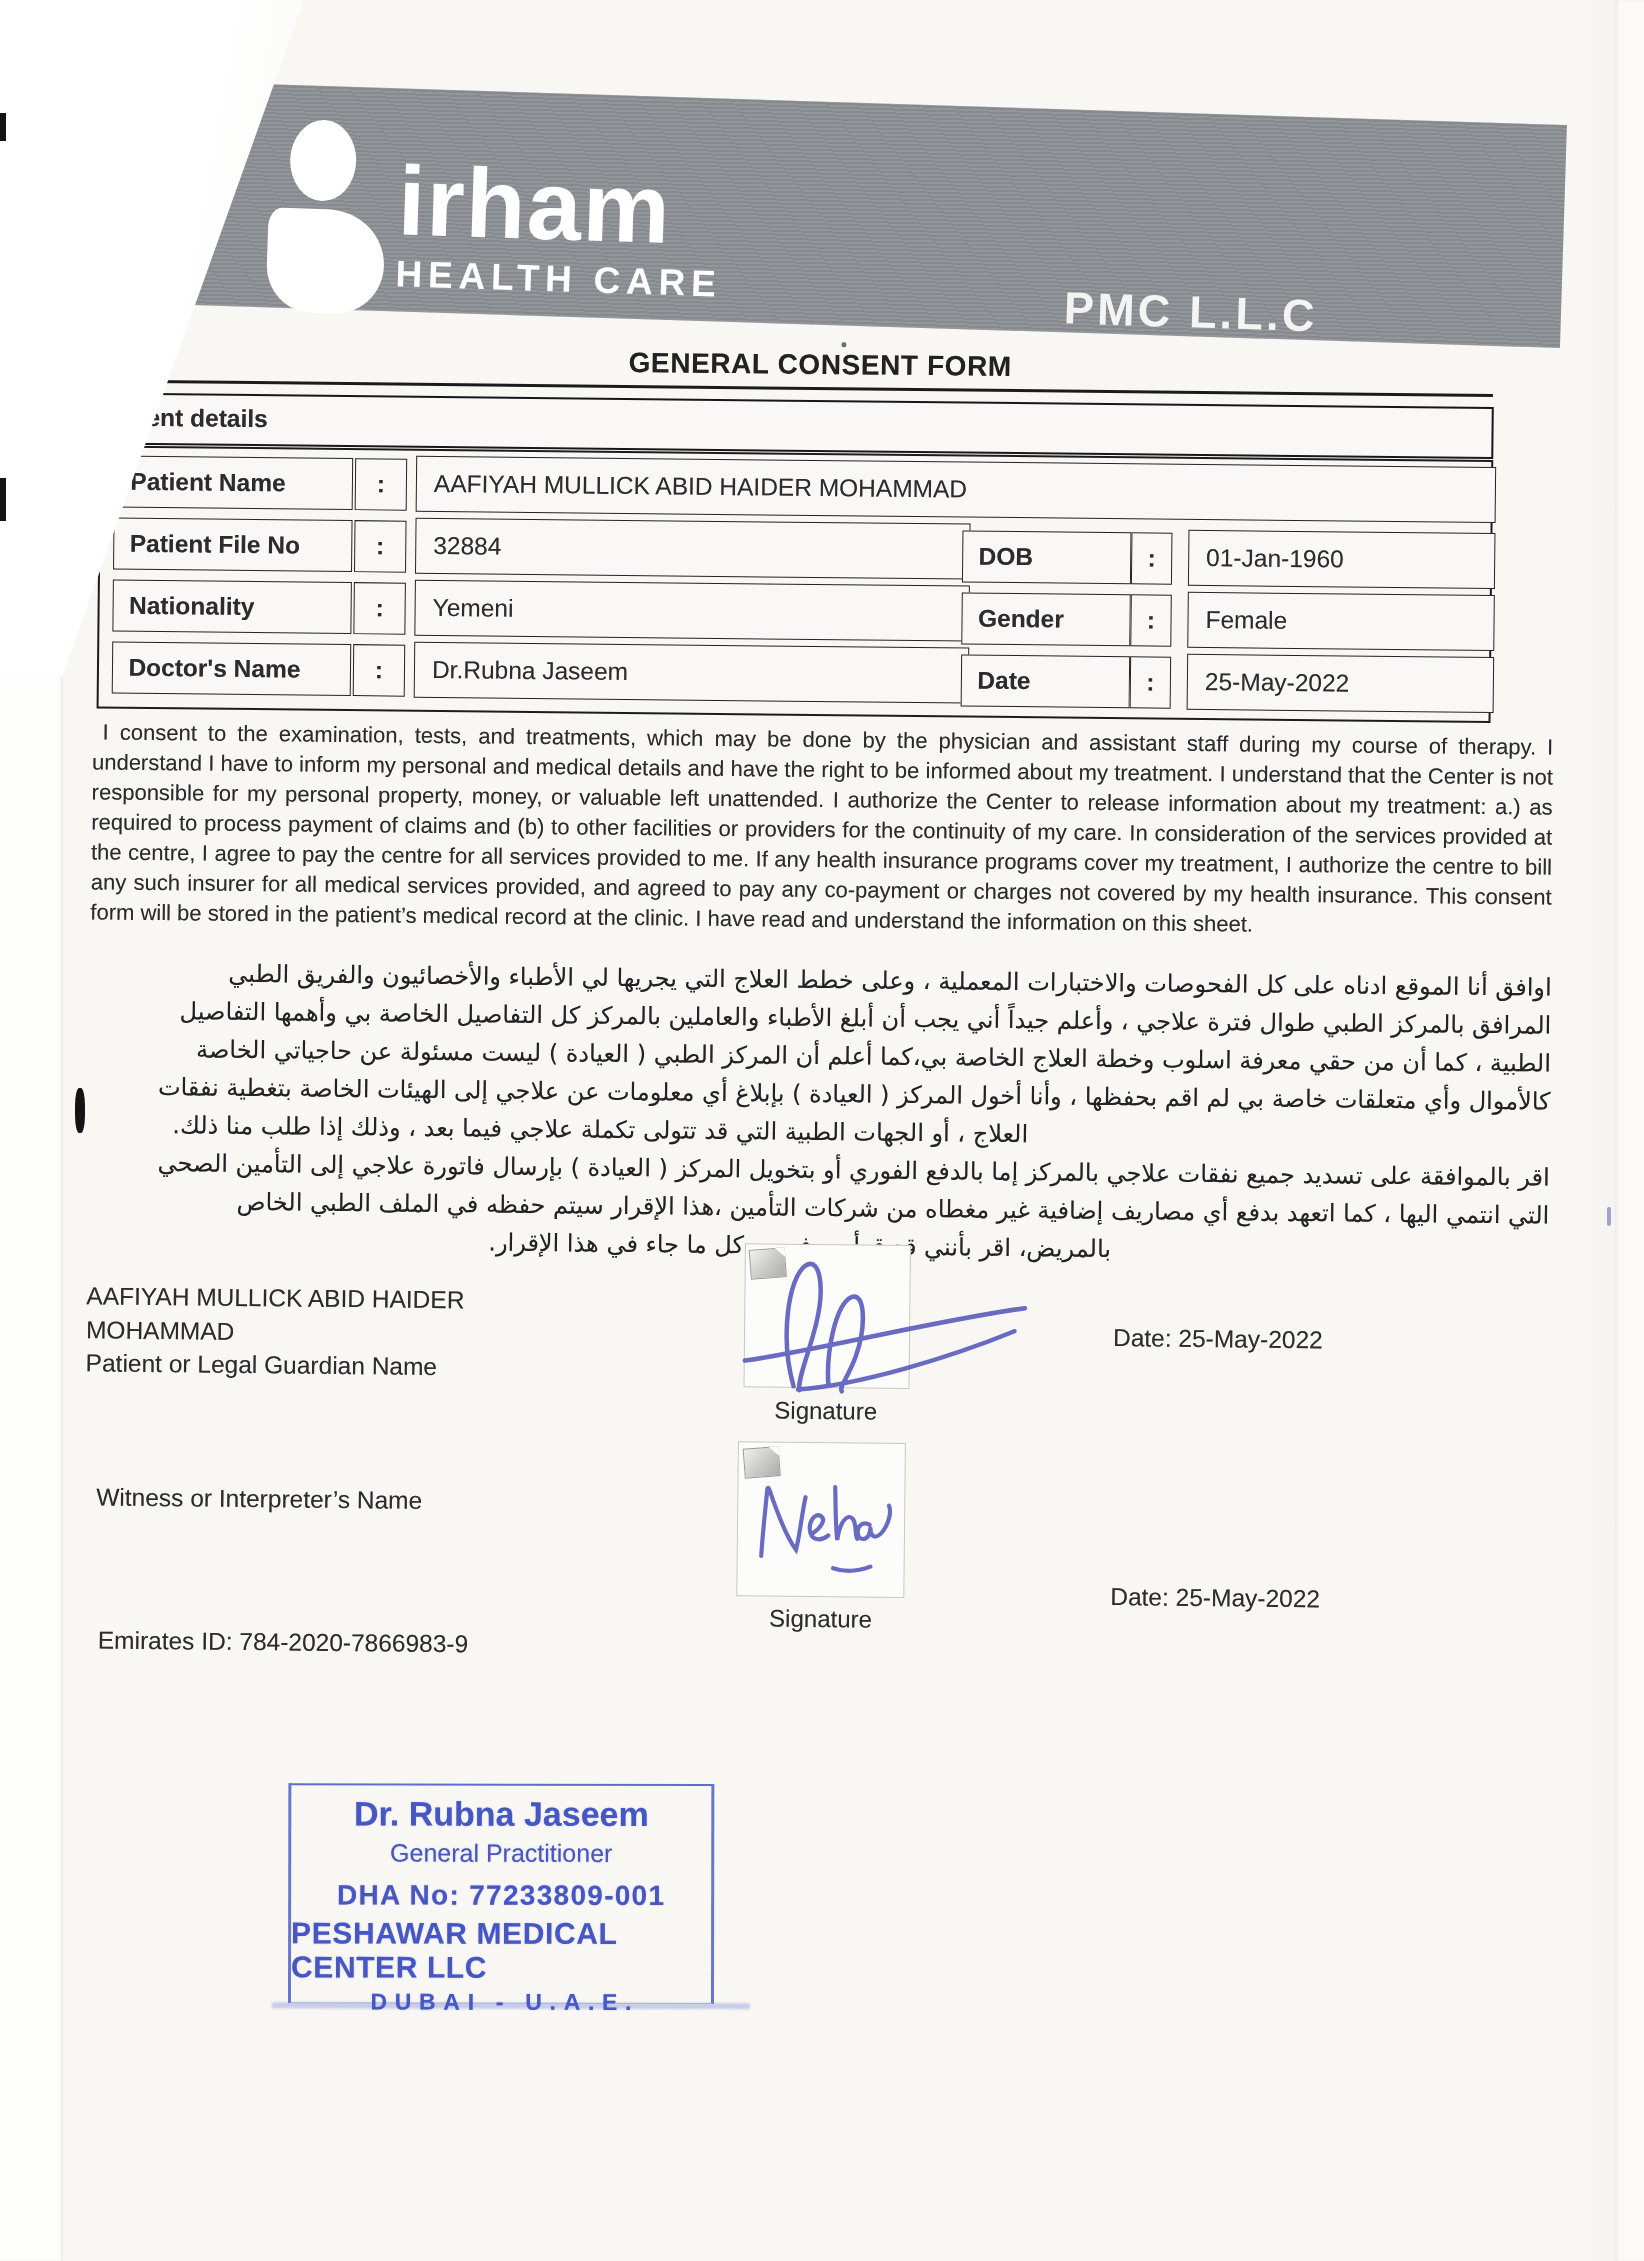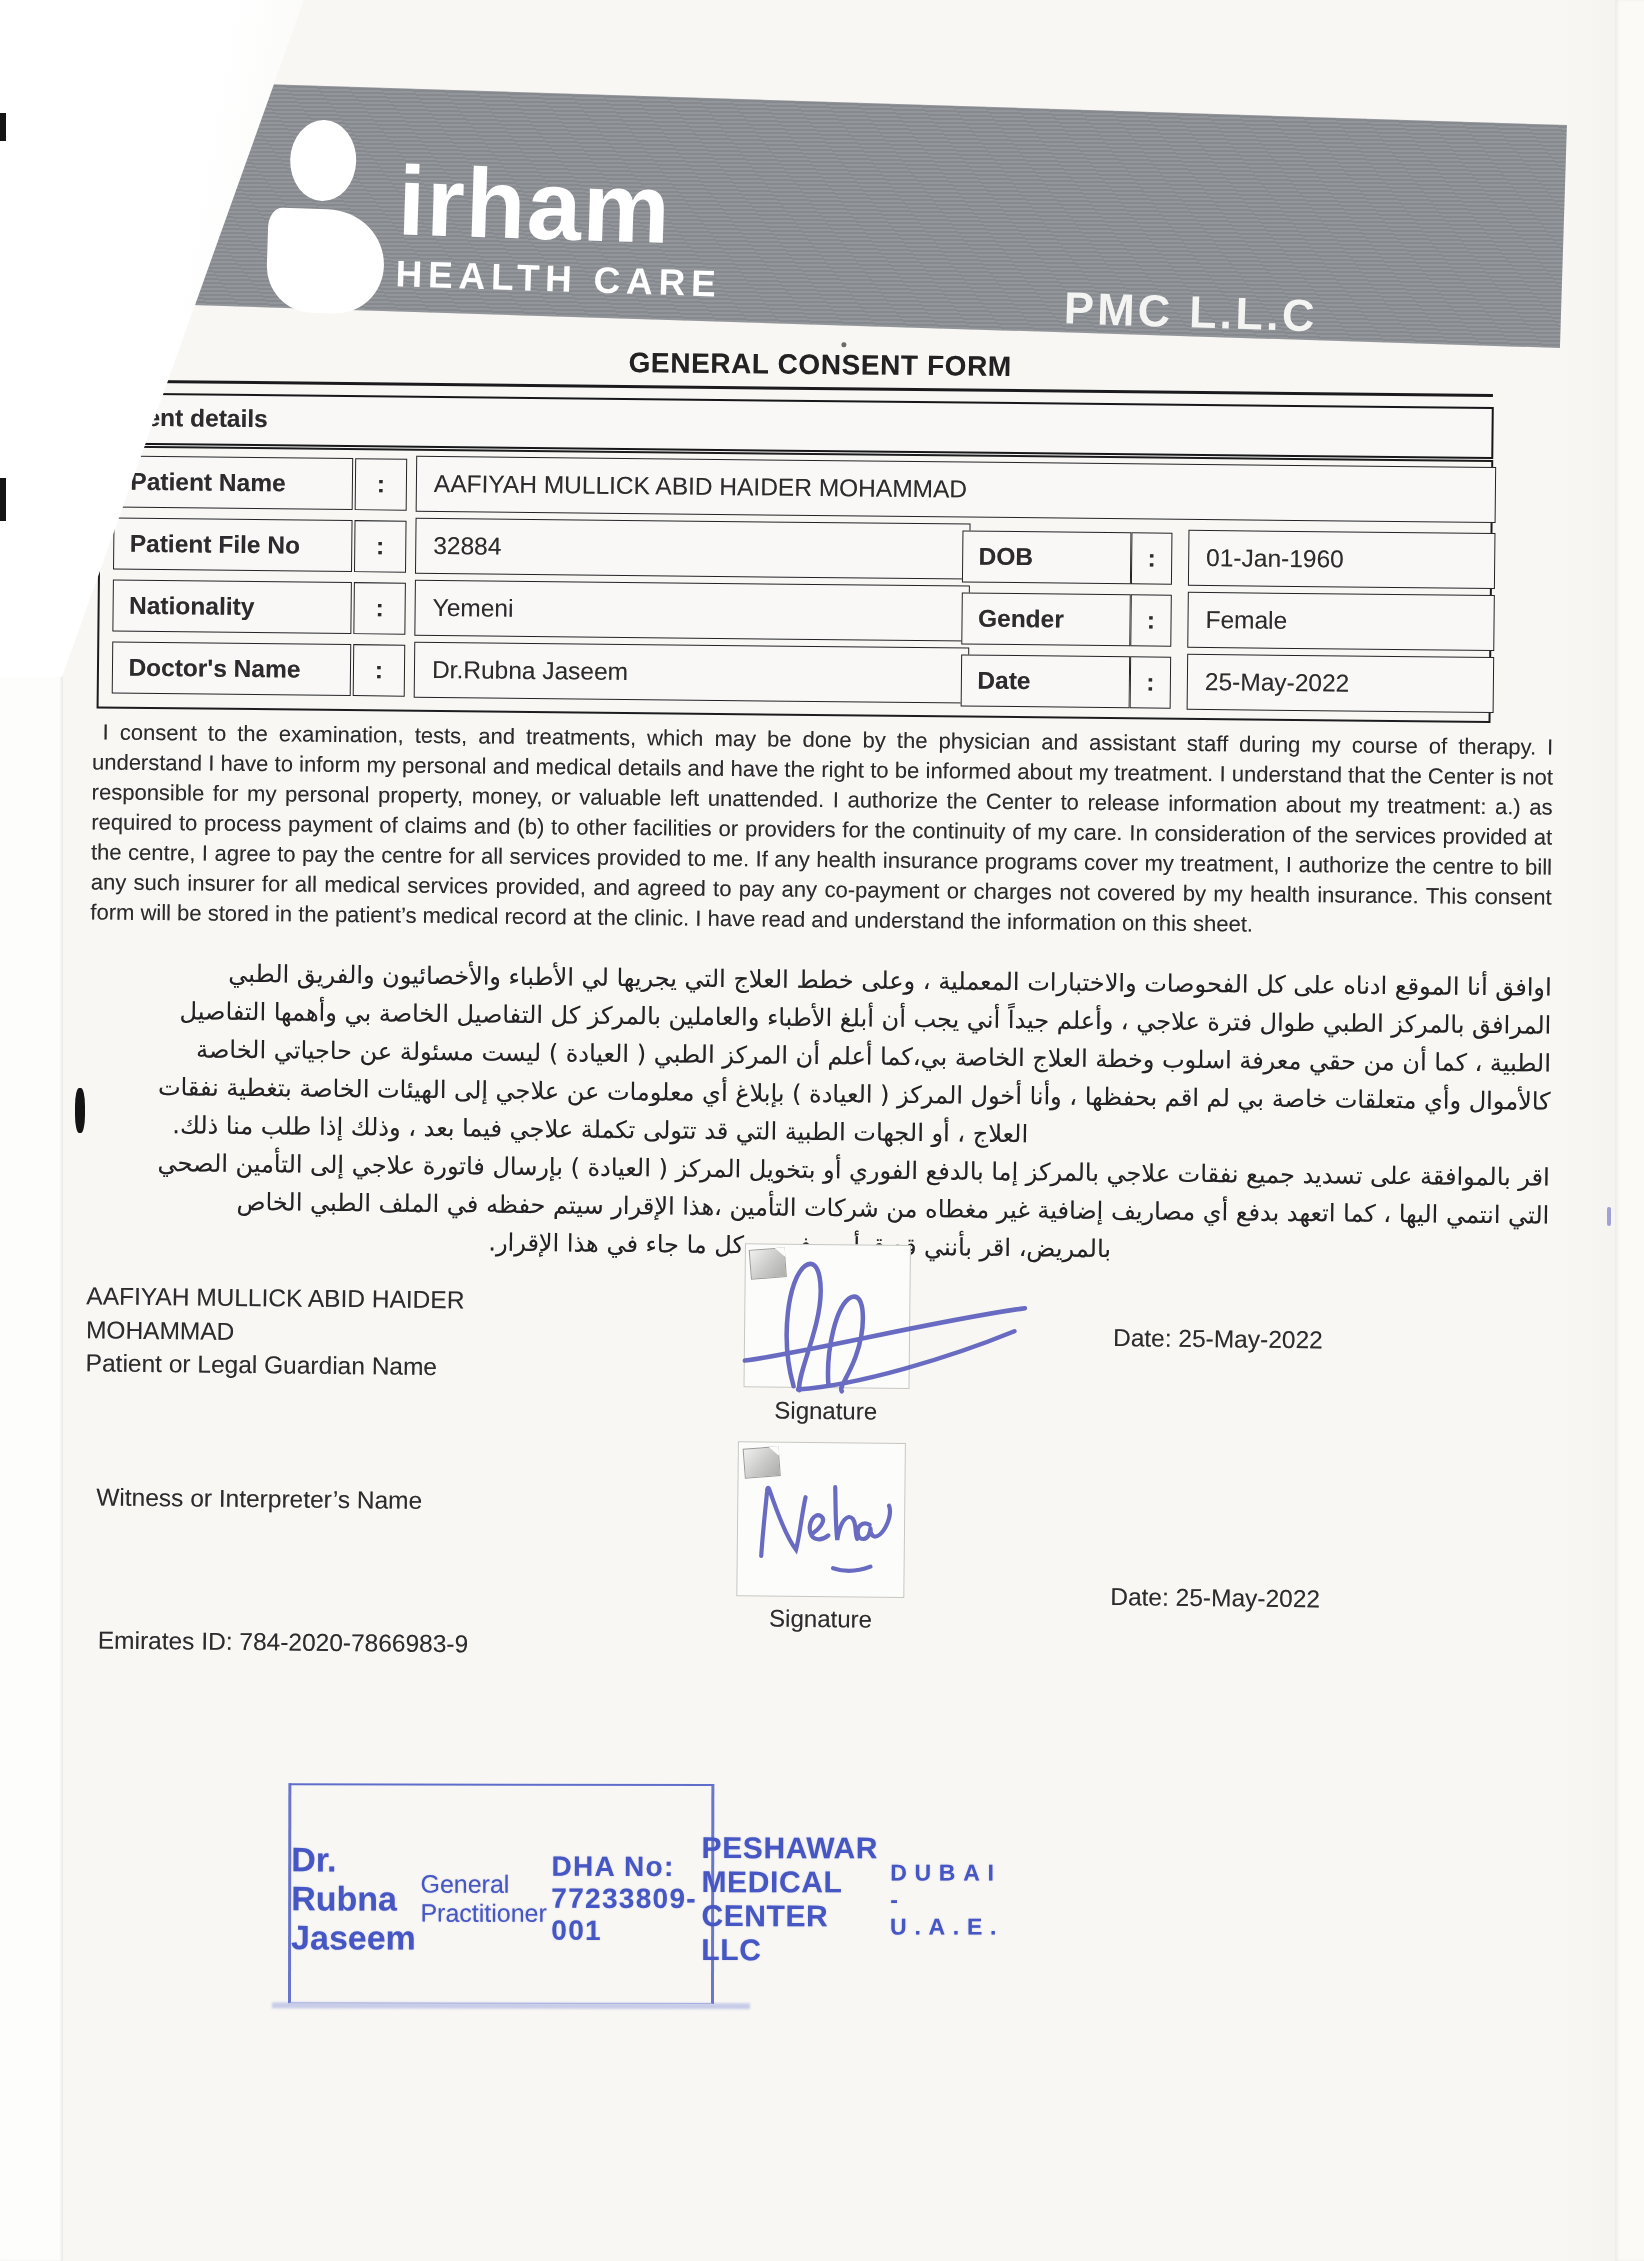--- a/index.html
+++ b/index.html
@@ -73,28 +73,28 @@
   .emirates{position:absolute;left:113px;top:1634px;font-size:24.5px;}
 
   
   .stamp{
     position:absolute;left:306px;top:1787px;width:420px;height:208px;
     border-top:2.6px solid rgba(70,87,196,.85);
     border-left:3.2px solid rgba(70,87,196,.8);
     border-right:3.2px solid rgba(70,87,196,.8);
     border-bottom:1.9px solid rgba(70,87,196,.35);
     transform:rotate(-0.5deg);
-    display:flex;flex-direction:row;align-items:center;padding-top:9px;gap:4.5px;
+    display:flex;flex-direction:column;align-items:center;padding-top:9px;gap:4.5px;
     color:#4657c4;text-shadow:0 0 1.3px rgba(70,87,196,.45);
   }
   .stamp::after{content:"";position:absolute;left:-19.3px;right:-39px;bottom:-5.8px;height:5.8px;
     background:rgba(76,92,200,.28);filter:blur(1.3px);}
   .st1{font-size:34px;font-weight:bold;}
   .st2{font-size:25px;font-weight:normal;}
-  .st3{font-size:28px;font-weight:bold;letter-spacing:1.3px;}
+  .st3{font-size:28px;font-weight:bold;letter-spacing:1.3px;margin-top:8px;}
   .st4{font-size:30px;font-weight:bold;letter-spacing:0.6px;}
   .st5{font-size:23px;font-weight:bold;letter-spacing:7.7px;padding-left:7.7px;}
 
   
   .fold{position:absolute;left:-2.6px;top:-3.9px;width:308px;height:681px;z-index:60;
     background:linear-gradient(100deg,#ffffff 55%,#f6f5f2 100%);
     clip-path:polygon(0 0,100% 0,21% 100%,0 100%);
     filter:drop-shadow(2.6px 1.3px 1.9px rgba(80,80,80,.35));}
   .left-strip{position:absolute;left:0;top:674px;width:63px;height:1587px;background:#fdfdfb;z-index:55;
     box-shadow:inset -1.9px 0 2.6px rgba(0,0,0,.08);}

